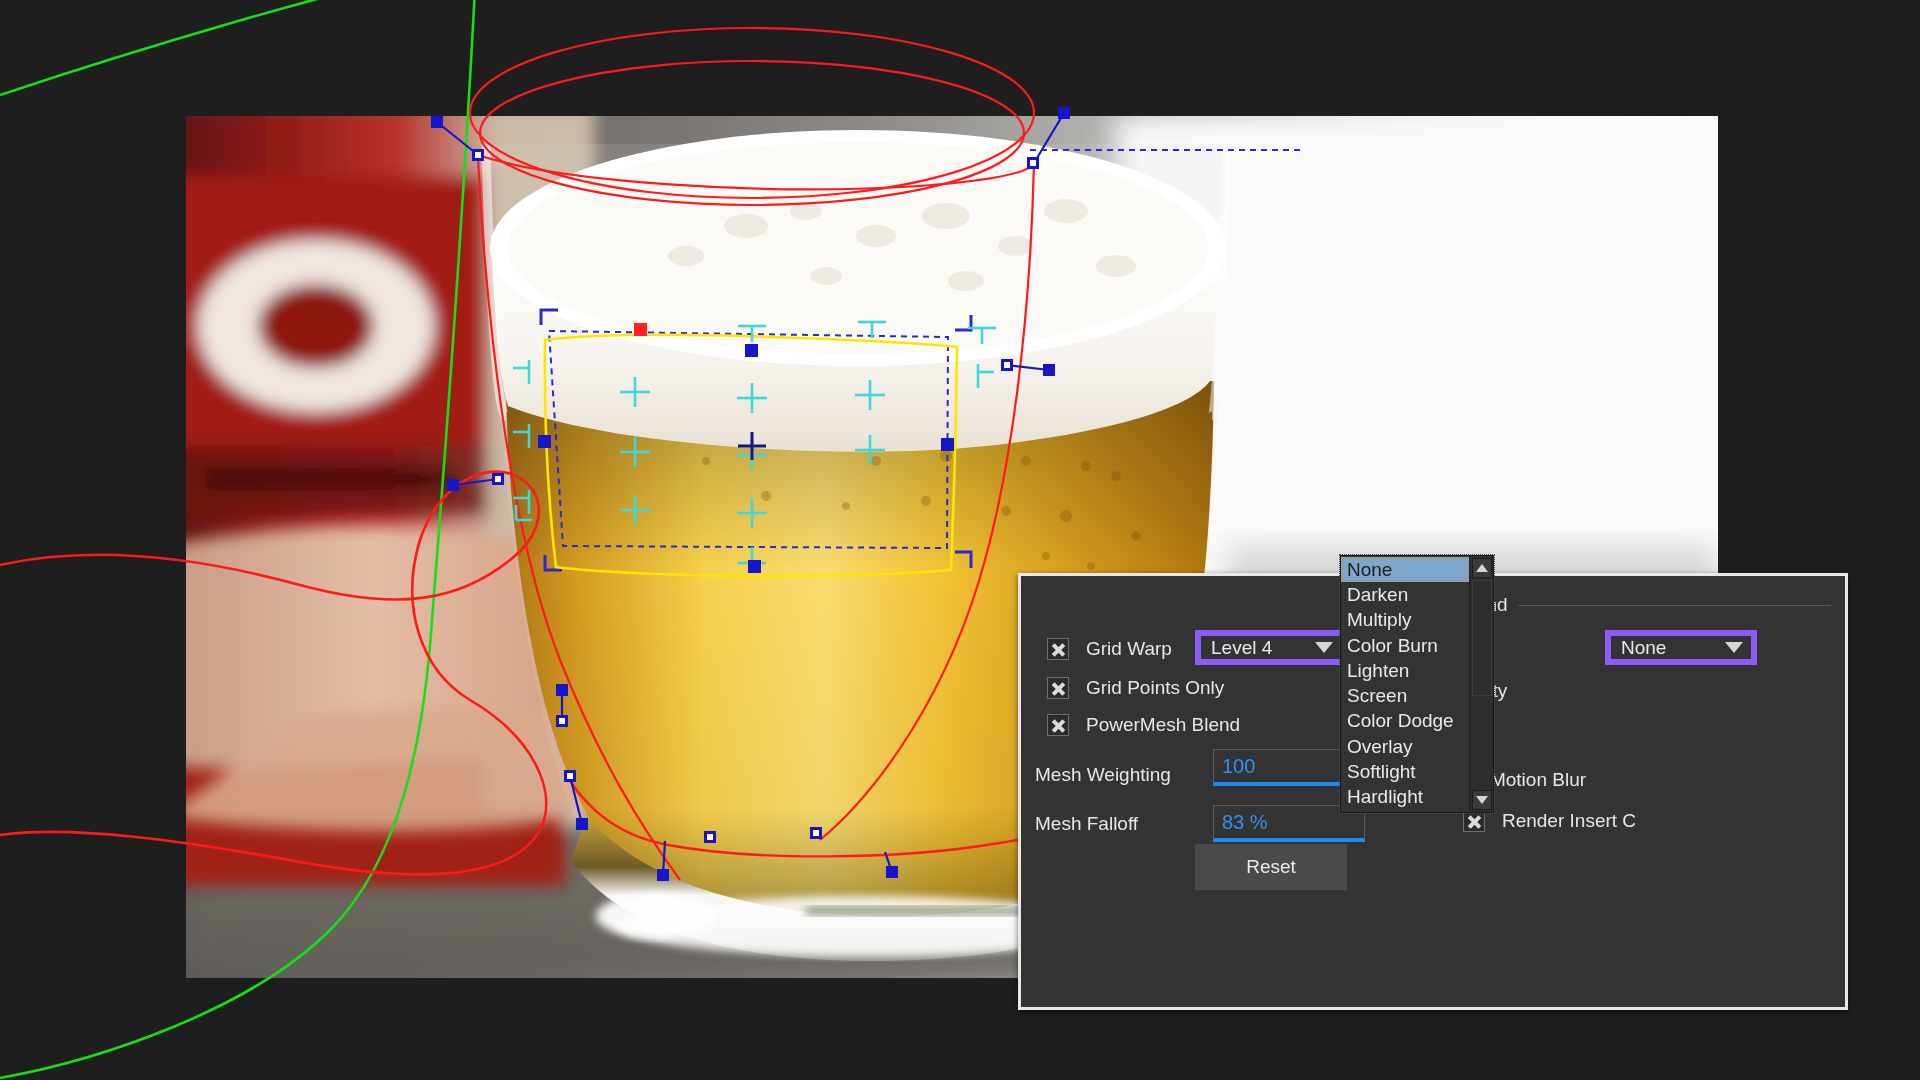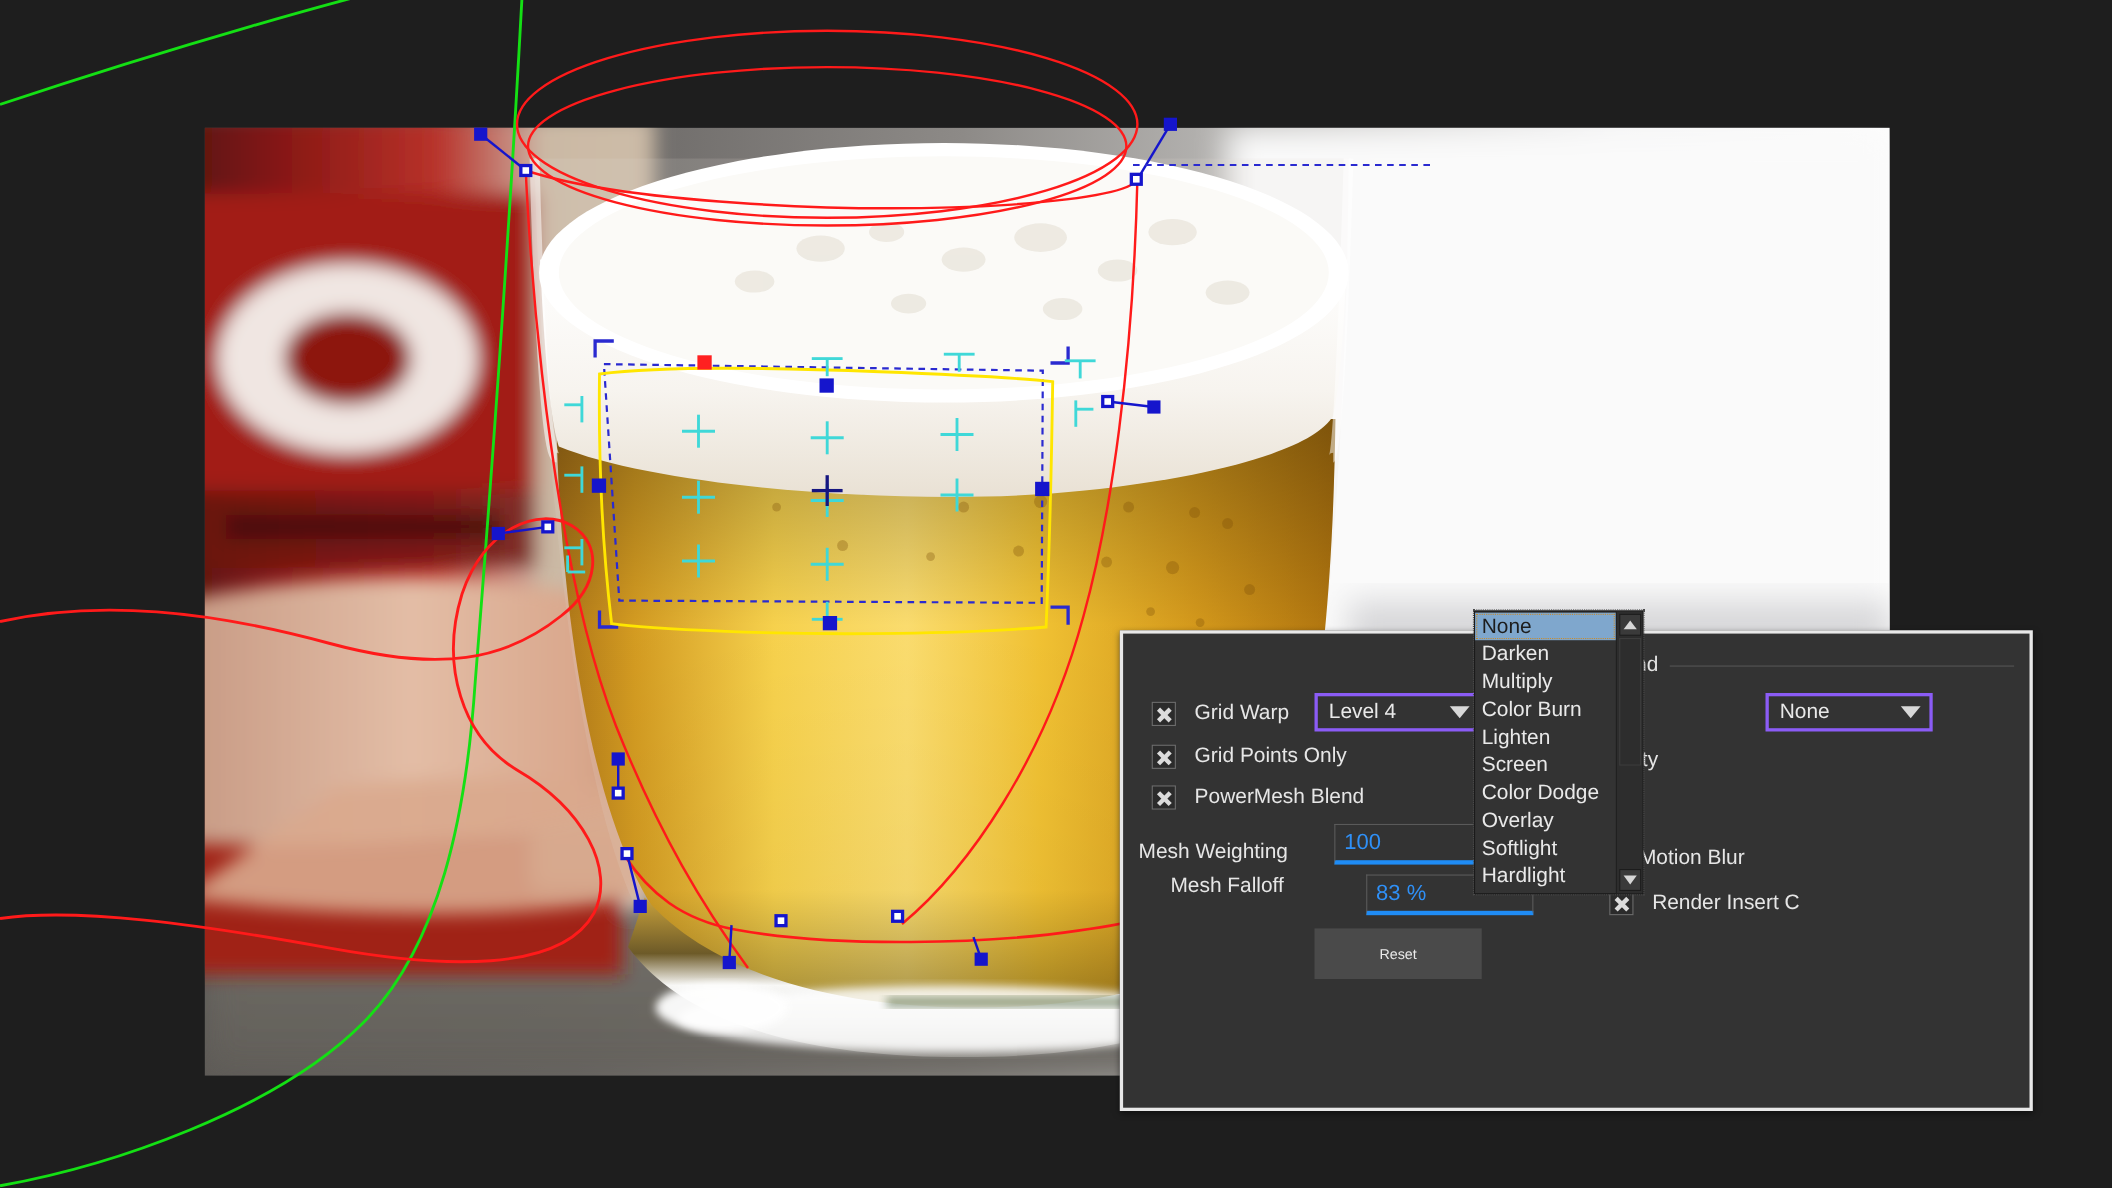--- a/index.html
+++ b/index.html
@@ -72,21 +72,21 @@
   .cbx.on::after  { transform: rotate(-45deg); }
 
   .cbx-label { color: #e6e6e6; font-size: 19px; margin-left: 17px; white-space: nowrap; }
   .field-label { color: #e6e6e6; font-size: 19px; white-space: nowrap; }
 
   .ctl { margin-left: auto; }
 
   .combo {
     width: 152px; height: 35px;
     background: #333333;
-    border: 3px solid #8b5cf6;
+    border: 6px solid #8b5cf6;
     color: #e9e9e9;
     font-size: 19px;
     display: flex; align-items: center;
     padding: 0 8px 0 10px;
     position: relative;
   }
   .combo .caret {
     margin-left: auto;
     width: 0; height: 0;
     border-left: 9px solid transparent;
@@ -103,31 +103,31 @@
     font-size: 20px;
     display: flex; align-items: center;
     padding-left: 8px;
   }
 
   .btn {
     width: 152px; height: 46px;
     background: #4a4a4a;
     border: none;
     color: #eaeaea;
-    font-size: 13px;
+    font-size: 19px;
     font-family: "Liberation Sans", sans-serif;
     display: flex; align-items: center; justify-content: center;
   }
 
   
   .l-row1 { position: absolute; left: 12px;  top: 44px;  width: 330px; display:flex; align-items:center; }
   .l-row2 { position: absolute; left: 12px;  top: 83px;  display:flex; align-items:center; }
   .l-row3 { position: absolute; left: 12px;  top: 120px; display:flex; align-items:center; }
   .l-row4 { position: absolute; left: 0px;   top: 155px; width: 330px; display:flex; align-items:flex-end; }
-  .l-row5 { position: absolute; left: 0px;   top: 201px; width: 330px; display:flex; align-items:flex-start;margin-left:29px; }
+  .l-row5 { position: absolute; left: 0px;   top: 211px; width: 330px; display:flex; align-items:center; }
   .l-row6 { position: absolute; left: 160px; top: 250px; }
   .l-combo { position: absolute; left: 160px; top: 36px; }
 
   .r-row1 { position: absolute; left: 0px; top: 43px;  display:flex; align-items:center; }
   .r-row2 { position: absolute; left: 0px; top: 86px;  display:flex; align-items:center; }
   .r-row3 { position: absolute; left: 0px; top: 131px; display:flex; align-items:center; }
   .r-row4 { position: absolute; left: 8px; top: 175px; display:flex; align-items:center;text-align:right; }
   .r-row5 { position: absolute; left: 0px; top: 216px; display:flex; align-items:center;padding-left:20px; }
   .r-combo { position: absolute; left: 162px; top: 36px; }
 

